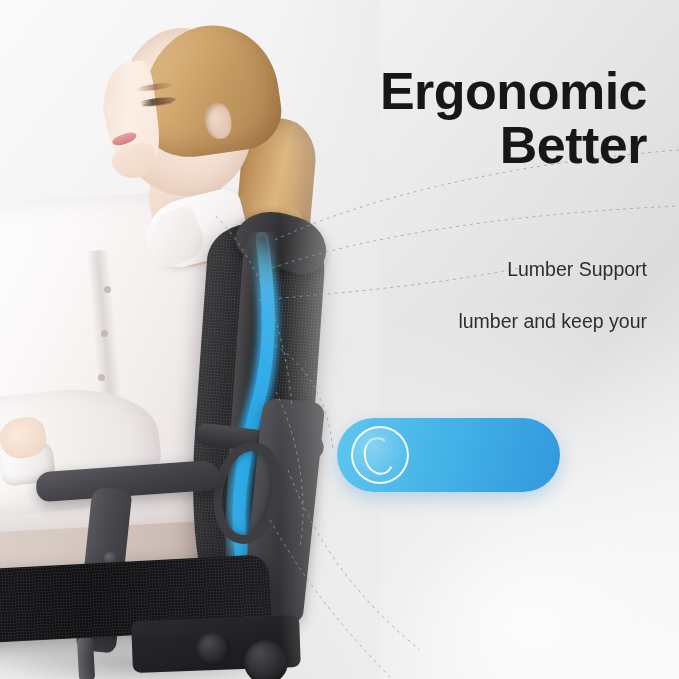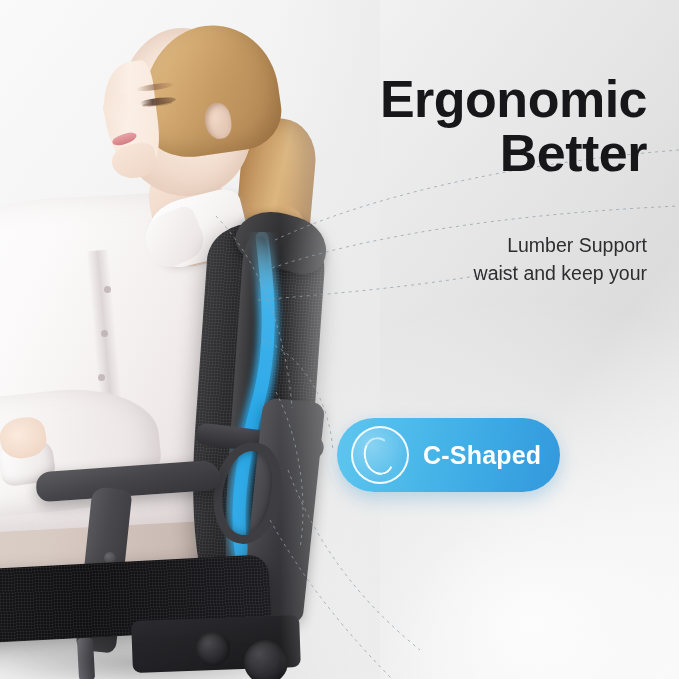--- a/index.html
+++ b/index.html
@@ -380,21 +380,21 @@
     left: 280px; top: 0;
     width: 120px; height: 679px;
     background: linear-gradient(90deg, rgba(238,238,238,0) 0%, rgba(236,236,236,.55) 60%, rgba(235,235,235,.9) 100%);
     pointer-events: none;
   }
 
   
   .headline {
     position: absolute;
     right: 32px;
-    top: 72px;
+    top: 64px;
     width: 300px;
     text-align: right;
     color: #17171a;
     font-weight: 700;
     font-size: 52px;
     line-height: 1.04;
     letter-spacing: -0.5px;
   }
   .headline .l1 { display: block; }
   .headline .l2 { display: block; }
@@ -403,21 +403,21 @@
     position: absolute;
     right: 32px;
     top: 232px;
     width: 330px;
     text-align: right;
     color: #2e2e30;
     font-size: 19.5px;
     line-height: 1.42;
     font-weight: 400;
   }
-  .subcopy span { display: block; white-space: nowrap; }
+  .subcopy span { display: block; white-space: nowrap; margin-top: 24px; }
 
   
   .badge {
     position: absolute;
     left: 337px;
     top: 418px;
     width: 223px;
     height: 74px;
     border-radius: 37px;
     background: linear-gradient(104deg, #5ec6ef 0%, #4cb9ea 34%, #3ca9e4 66%, #3398dc 100%);
@@ -545,23 +545,22 @@
     </g>
   </svg>
 
   <div class="headline">
     <span class="l1">Ergonomic</span>
     <span class="l2">Better</span>
   </div>
 
   <div class="subcopy">
     <span>Lumber Support</span>
-    <span>waist and keep your</span>
+    <span>lumber and keep your</span>
   </div>
 
   <div class="badge">
     <div class="badge-icon">
       <div class="c-arc"></div>
     </div>
-    <div class="badge-label">C-Shaped</div>
   </div>
 
 </div>
 
 </body></html>

